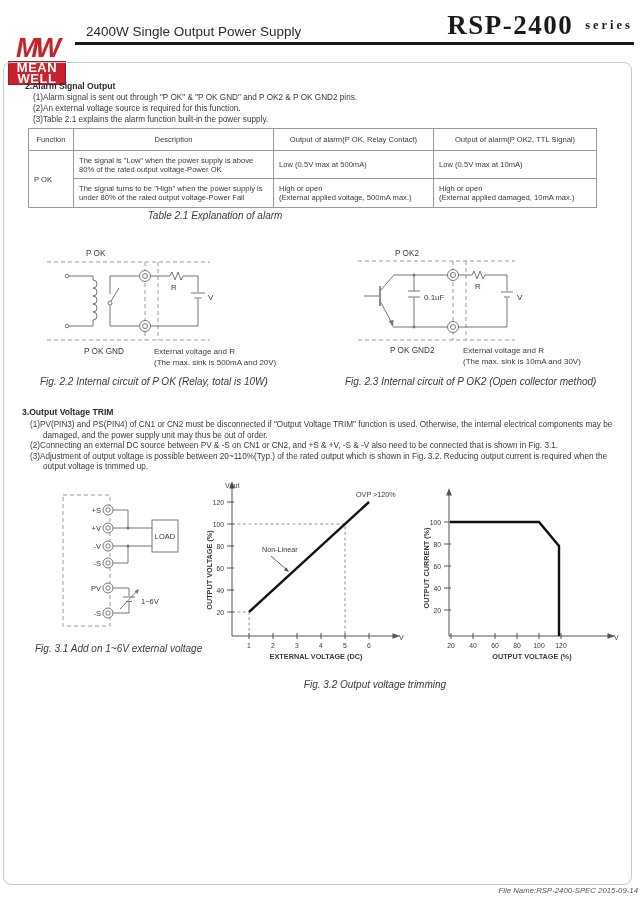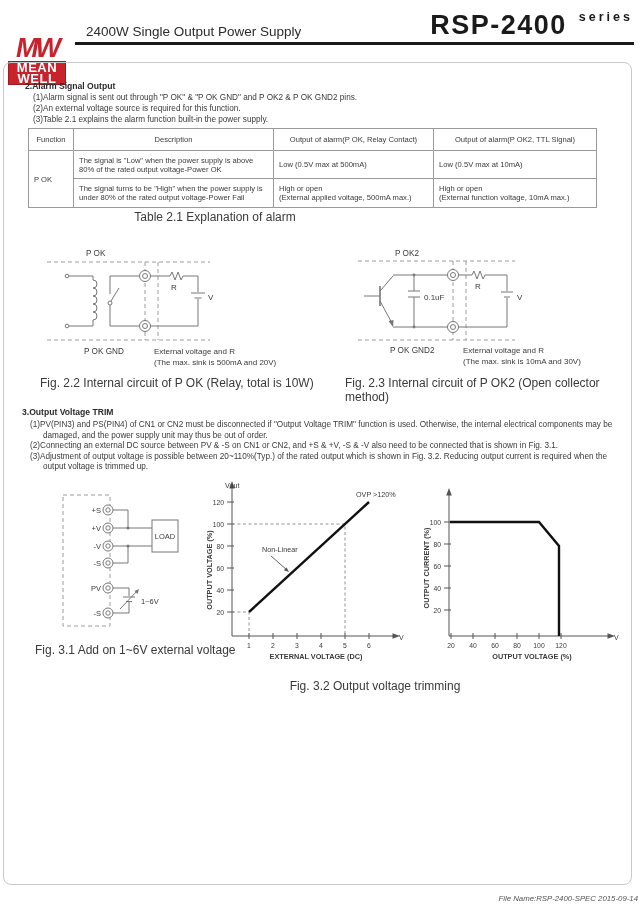--- a/index.html
+++ b/index.html
@@ -4,37 +4,37 @@
 <style>
   html,body{margin:0;padding:0;background:#fff;}
   #page{position:relative;width:640px;height:904px;background:#fff;
         font-family:"Liberation Sans","DejaVu Sans",sans-serif;color:#3a3a3a;overflow:hidden;}
   .abs{position:absolute;}
   
   .logo{left:8px;top:2px;width:58px;height:40px;text-align:center;margin-top:33px;}
   .logo-mw{font-style:italic;font-weight:bold;font-size:27px;line-height:26px;color:#c8232c;letter-spacing:-3px;}
   .logo-brand{background:#c8232c;border:1px solid #9e1b22;color:#fff;font-weight:bold;font-size:13px;line-height:11px;letter-spacing:.5px;}
   .subtitle{left:86px;top:24px;font-size:13.5px;color:#2b2b2b;}
-  .series{right:7px;top:10px;display:flex;align-items:flex-start;color:#1a1a1a;}
+  .series{right:7px;top:10px;display:flex;align-items:center;color:#1a1a1a;font-family:Liberation Serif, serif;}
   .series-name{font-weight:bold;font-size:27px;letter-spacing:1.5px;}
   .series-suffix{font-weight:bold;font-size:12.5px;letter-spacing:3px;margin-left:12px;}
   .rule{left:75px;top:42px;width:559px;height:3px;background:#1a1a1a;}
   .content-box{left:3px;top:62px;width:627px;height:821px;border:1px solid #c9c9c9;border-radius:8px;}
   
   .sec-title{font-weight:bold;font-size:8.6px;color:#2b2b2b;}
   .body-line{font-size:8.2px;white-space:nowrap;}
   .para{font-size:8.2px;line-height:10.6px;padding-left:13px;text-indent:-13px;}
-  .caption{font-size:12px;color:#3a3a3a;}
+  .caption{font-size:10px;color:#3a3a3a;font-style:italic;}
   
   table.alarm{border-collapse:collapse;table-layout:fixed;width:568px;font-size:7.6px;color:#3a3a3a;}
   table.alarm th,table.alarm td{border:1px solid #9a9a9a;font-weight:normal;vertical-align:middle;}
   table.alarm th{height:13px;text-align:center;padding:4px 2px;}
   table.alarm td{padding:2px 5px;text-align:left;}
   td.fn{text-align:center;}
-  .footer{font-style:italic;font-size:7.8px;color:#555;text-align:right;margin-top:8px;}
+  .footer{font-style:italic;font-size:7.8px;color:#555;text-align:right;}
   svg{position:absolute;overflow:visible;}
   svg text{font-family:"Liberation Sans","DejaVu Sans",sans-serif;fill:#3a3a3a;}
 </style>
 </head>
 <body>
 
 <div id="page">
 
   <div class="abs logo">
     <div class="logo-mw">MW</div>
@@ -76,21 +76,21 @@
         <td>Low (0.5V max at 10mA)</td>
       </tr>
       <tr style="height:29px;">
         <td>The signal turns to be "High" when the power supply is under 80% of the rated output voltage-Power Fail</td>
         <td>
           <div>High or open</div>
           <div>(External applied voltage, 500mA max.)</div>
         </td>
         <td>
           <div>High or open</div>
-          <div>(External function voltage, 10mA max.)</div>
+          <div>(External applied damaged, 10mA max.)</div>
         </td>
       </tr>
     </tbody>
       </table>
   </div>
   <div class="abs caption" style="left:115px;top:210px;width:200px;text-align:center;">Table 2.1 Explanation of alarm</div>
 
   <svg style="left:40px;top:240px;" width="235" height="132" viewBox="0 0 235 132">
     <text x="46" y="16" font-size="8.2">P OK</text>
     <g stroke="#9c9c9c" stroke-width="1" stroke-dasharray="4 3" fill="none">

